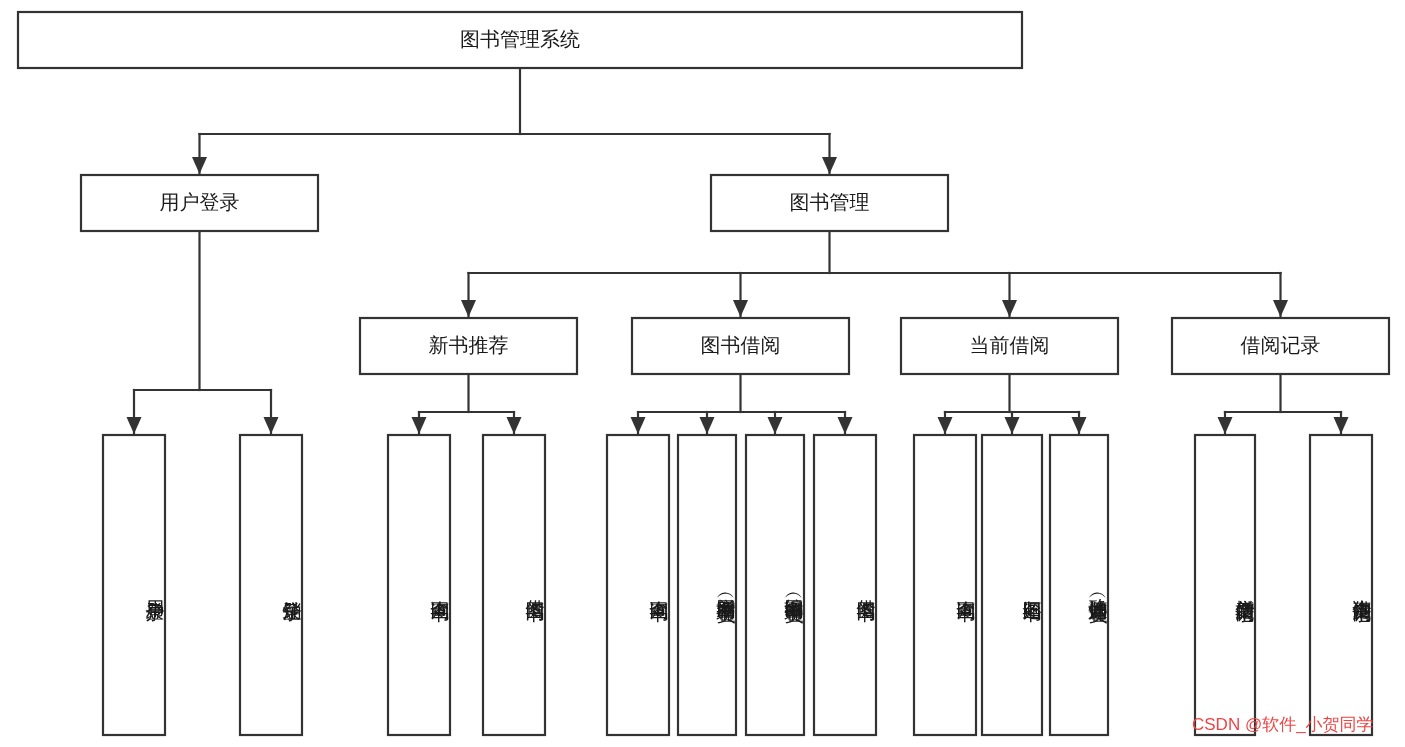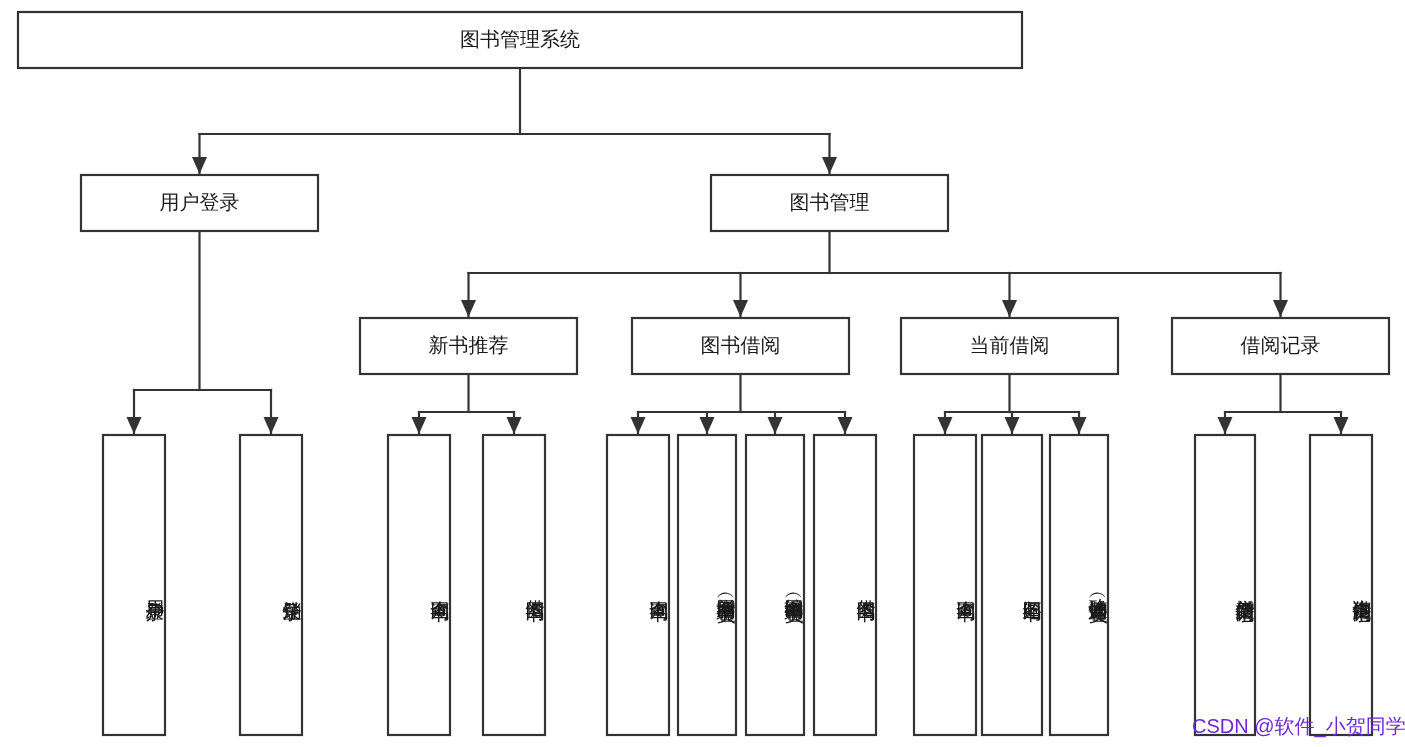--- a/index.html
+++ b/index.html
@@ -64,22 +64,22 @@
     justify-content: center;
     text-align: center;
     pointer-events: none;
     white-space: nowrap;
   }
   .watermark {
     position: absolute;
     left: 1192px;
     top: 713px;
     font-family: "Liberation Sans", "DejaVu Sans", sans-serif;
-    font-size: 20px;
-    color: #6d28d9;
+    font-size: 17px;
+    color: #ef4444;
     white-space: nowrap;
     pointer-events: none;
   }
 </style>
 </head>
 <body>
 
 <div id="diagram-root">
 
   <svg id="flow-svg" viewBox="0 0 1405 747">

